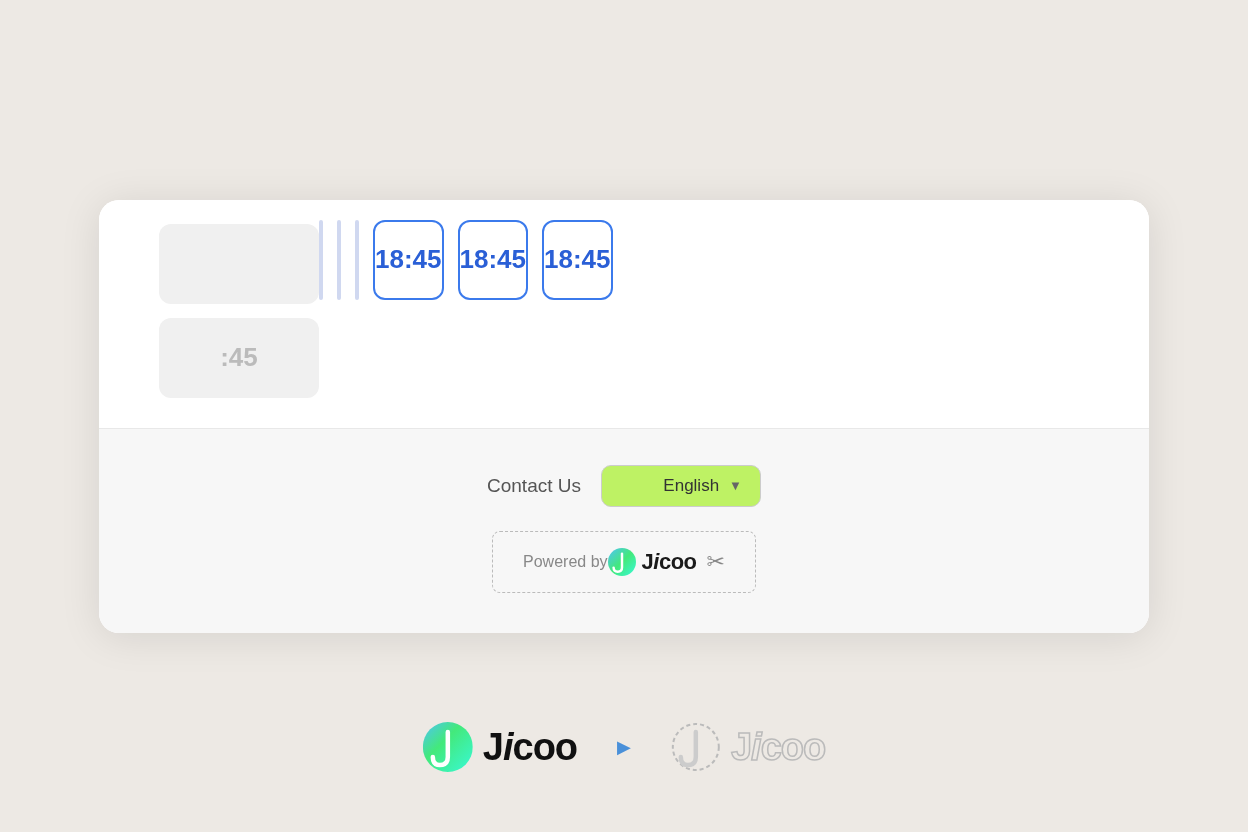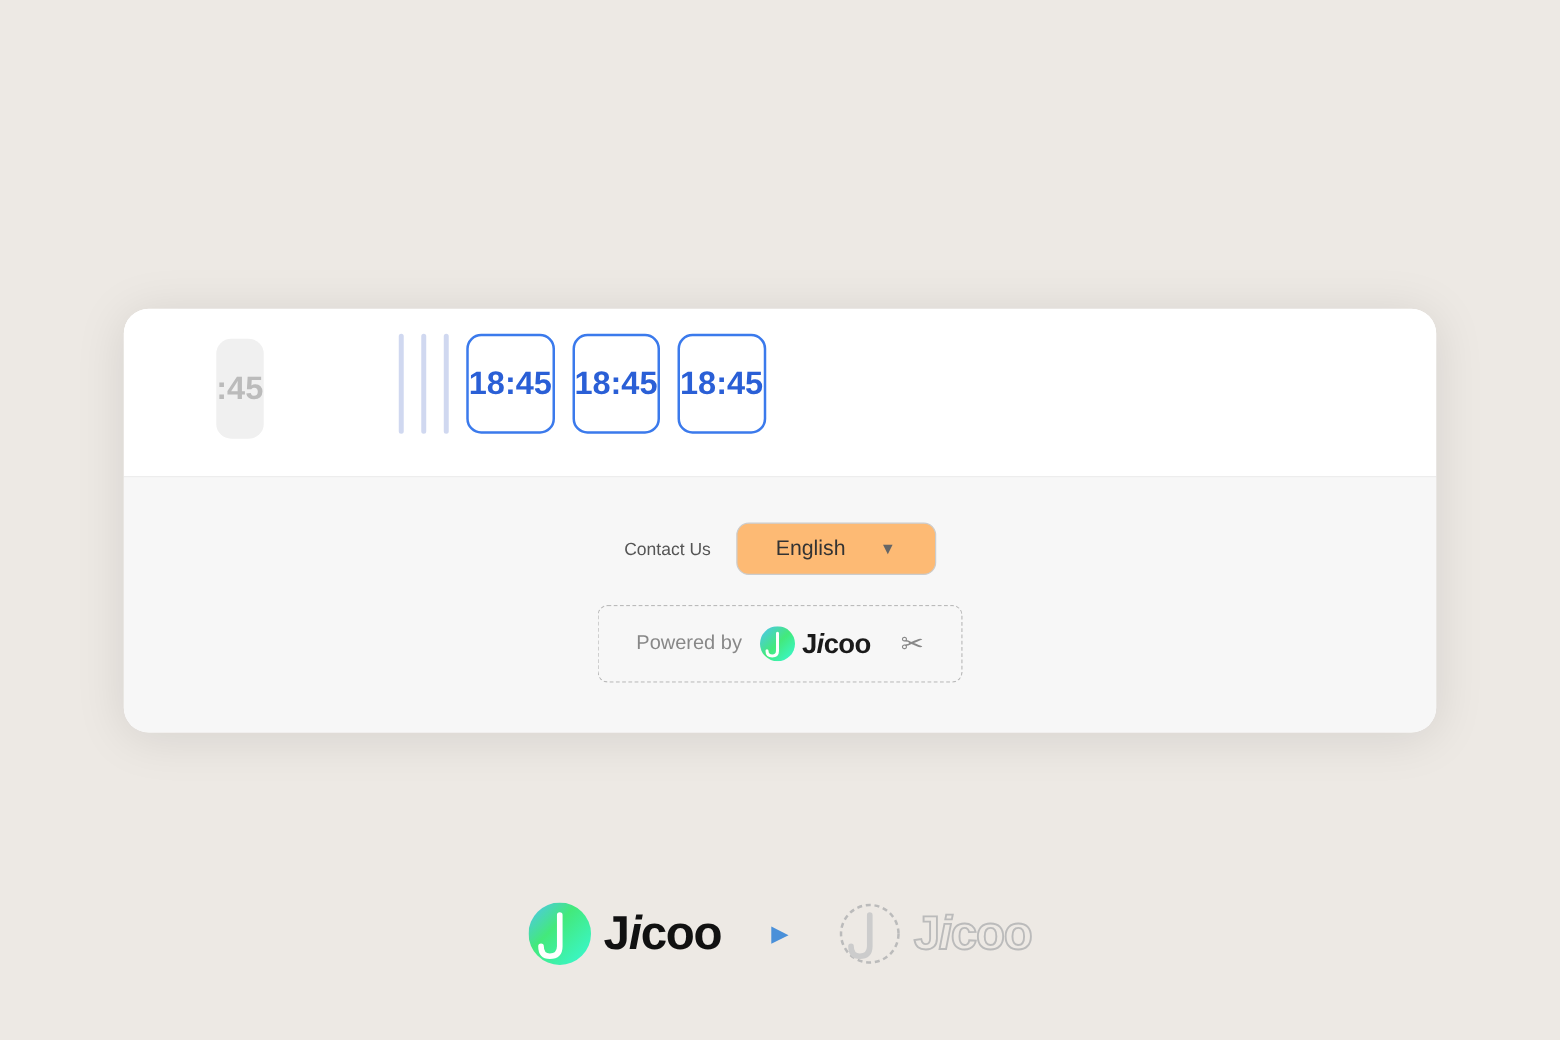--- a/index.html
+++ b/index.html
@@ -28,24 +28,23 @@
       background: #fff;
       padding: 20px 60px 30px 60px;
       display: flex;
       gap: 0;
     }
 
     .left-col {
       width: 160px;
       flex-shrink: 0;
       display: flex;
-      flex-direction: row;
+      flex-direction: column;
       gap: 14px;
       padding-top: 4px;
-      align-items: flex-end;
     }
 
     .left-label {
       height: 80px;
       background: #f0f0f0;
       border-radius: 12px;
       display: flex;
       align-items: center;
       justify-content: center;
       font-size: 26px;
@@ -102,51 +101,50 @@
       gap: 24px;
     }
 
     .contact-row {
       display: flex;
       align-items: center;
       gap: 20px;
     }
 
     .contact-label {
-      font-size: 14px;
+      font-size: 19px;
       color: #555;
     }
 
     .language-select {
       border: 1.5px solid #ccc;
       border-radius: 10px;
-      padding: 10px 31px;
+      padding: 10px 18px;
       font-size: 17px;
       color: #333;
-      background: #fdba74;
+      background: #bef264;
       display: flex;
       align-items: center;
       gap: 10px;
       cursor: pointer;
       min-width: 160px;
-      justify-content: space-between;
+      justify-content: flex-end;
     }
 
     .language-select .chevron {
       font-size: 13px;
       color: #666;
     }
 
     .powered-box {
       border: 1.5px dashed #bbb;
       border-radius: 8px;
       padding: 16px 30px;
       display: flex;
       align-items: center;
-      gap: 14px;
     }
 
     .powered-text {
       font-size: 16px;
       color: #888;
     }
 
     .jicoo-logo-inner {
       display: flex;
       align-items: center;

